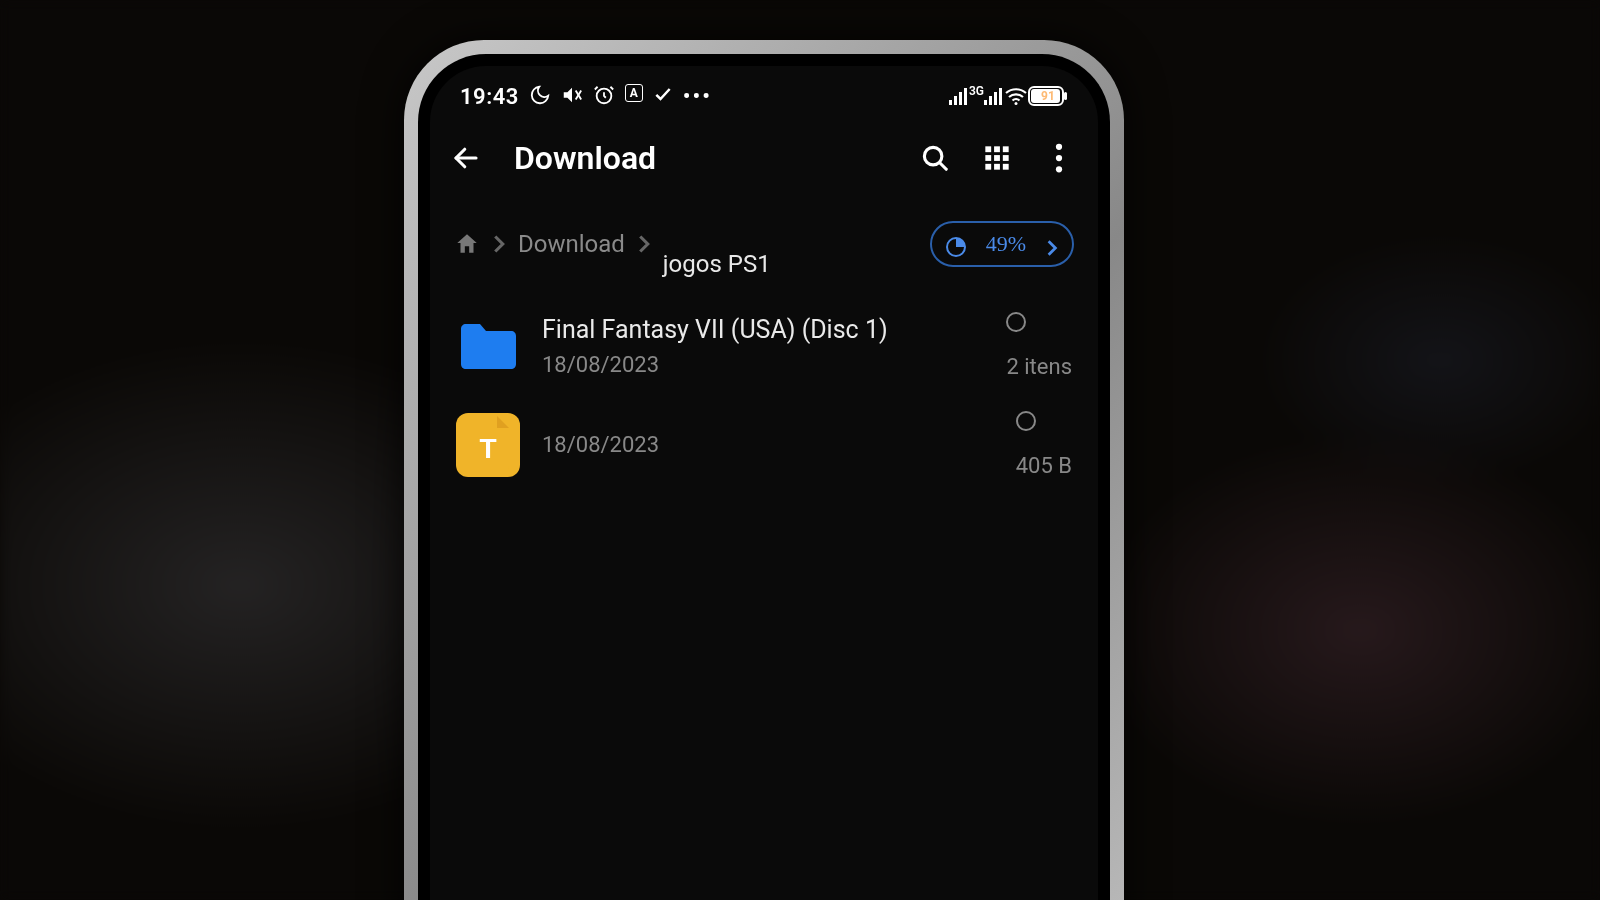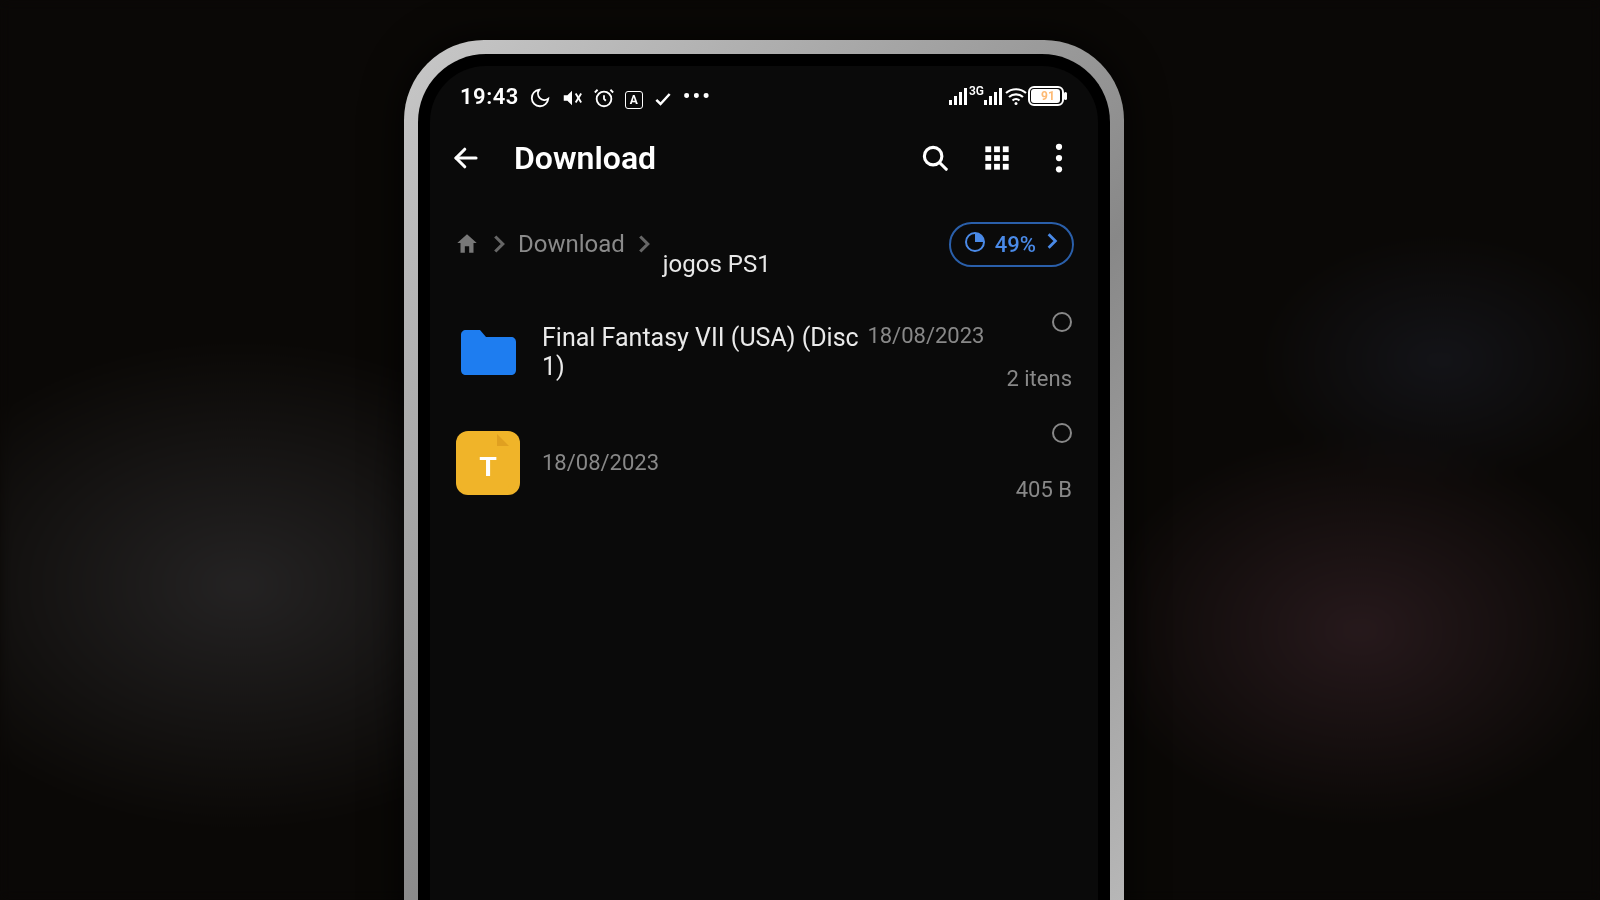--- a/index.html
+++ b/index.html
@@ -52,21 +52,21 @@
   
   .statusbar {
     display: flex;
     justify-content: space-between;
     align-items: center;
     padding: 14px 30px 6px 30px;
     font-size: 22px;
     font-weight: 500;
     height: 52px;
   }
-  .sb-left { display: flex; align-items: flex-end; gap: 10px; }
+  .sb-left { display: flex; align-items: flex-start; gap: 10px; }
   .sb-right { display: flex; align-items: center; }
   .sb-time { font-weight: 600; letter-spacing: 0.5px; }
   .sb-ico { display: inline-flex; align-items: center; }
 
   
   .app-header {
     display: flex;
     align-items: center;
     padding: 18px 22px 18px 14px;
     gap: 26px;
@@ -79,56 +79,57 @@
   
   .crumb-row {
     display: flex;
     align-items: center;
     padding: 12px 24px 20px 24px;
   }
   .crumbs { display: flex; align-items: center; gap: 12px; font-size: 24px; color: #8a8a8a; flex:1;}
   .crumb-sep { color: #666; }
   .crumb-current { color: #e8e8e8; margin-top: 40px; }
   .storage-chip {
-    display: flex; align-items: flex-start; gap: 10px;
+    display: flex; align-items: flex-end; gap: 20px;
     border: 2px solid #2a5faa;
     color: #4a8ae8;
     border-radius: 24px;
     padding: 8px 14px;
     font-size: 22px;
     font-weight: 500;
     cursor: pointer;
+    font-family: Liberation Serif, serif;
   }
 
   
   .file-list { padding: 2px 20px; }
   .file-row {
     display: flex;
     align-items: center;
     gap: 22px;
     padding: 12px 6px 20px 6px;
     cursor: pointer;
   }
   .file-icon {
     width: 64px; height: 64px;
     border-radius: 14px;
     display:flex; align-items:center; justify-content:center;
     flex-shrink: 0;
   }
   .folder-icon { background: transparent; }
   .txt-icon { background: #f0b429; color:#fff; font-weight:700; font-size:28px; border-radius:12px;}
-  .file-main { flex: 1; display:flex; flex-direction:row; gap: 8px; }
+  .file-main { flex: 1; display:flex; flex-direction:column; gap: 8px; }
   .file-name { font-size: 25px; font-weight: 400; color: #eaeaea; }
-  .file-date { font-size: 22px; color: #888; text-align: center; }
+  .file-date { font-size: 22px; color: #888; }
   .file-meta { font-size: 22px; color: #888; align-self:flex-end;}
   .select-circle {
     width: 20px; height: 20px;
     border: 2px solid #888; border-radius: 50%;
   }
-  .file-right-col { display:flex; flex-direction:column; align-items:flex-end; gap:34px; }
+  .file-right-col { display:flex; flex-direction:column; gap:22px; }
 
   svg { display:block; }
 </style>
 </head>
 <body>
 
 <div class="bg"></div>
 
 <div class="phone">
   <div class="phone-inner">

